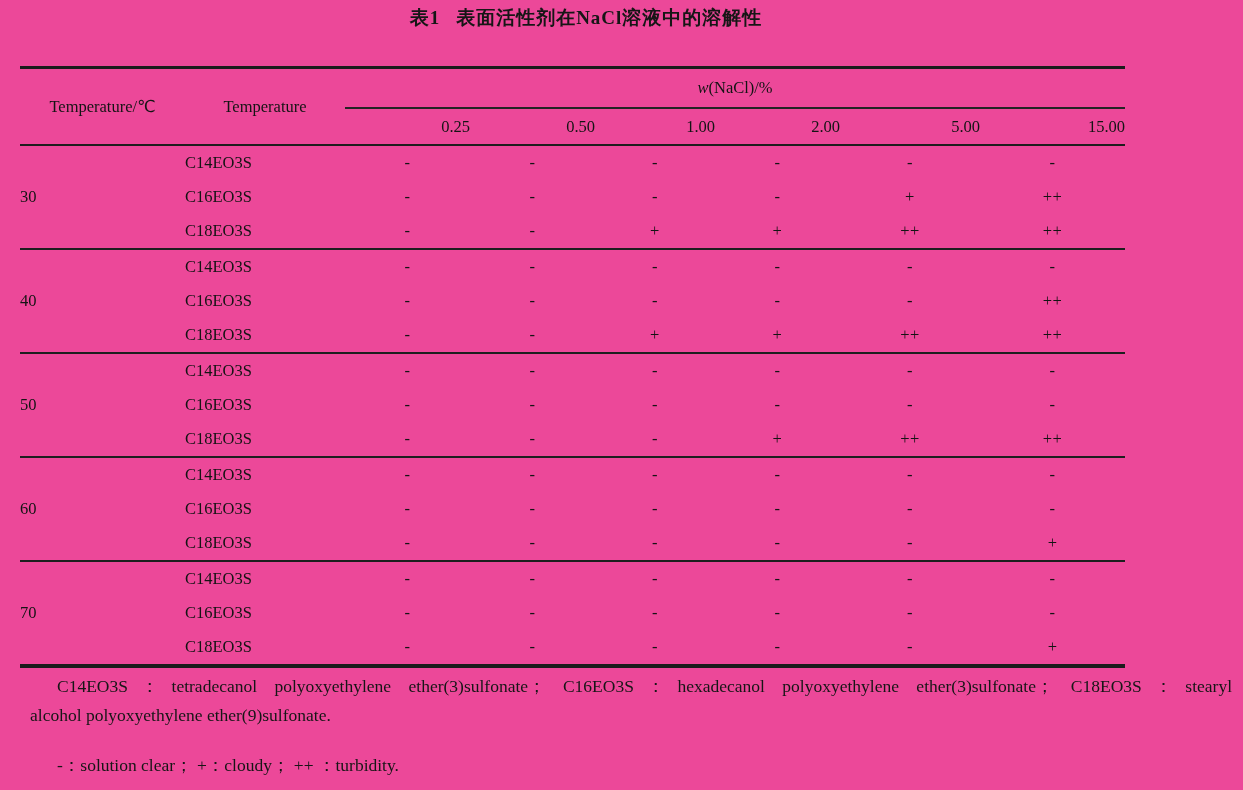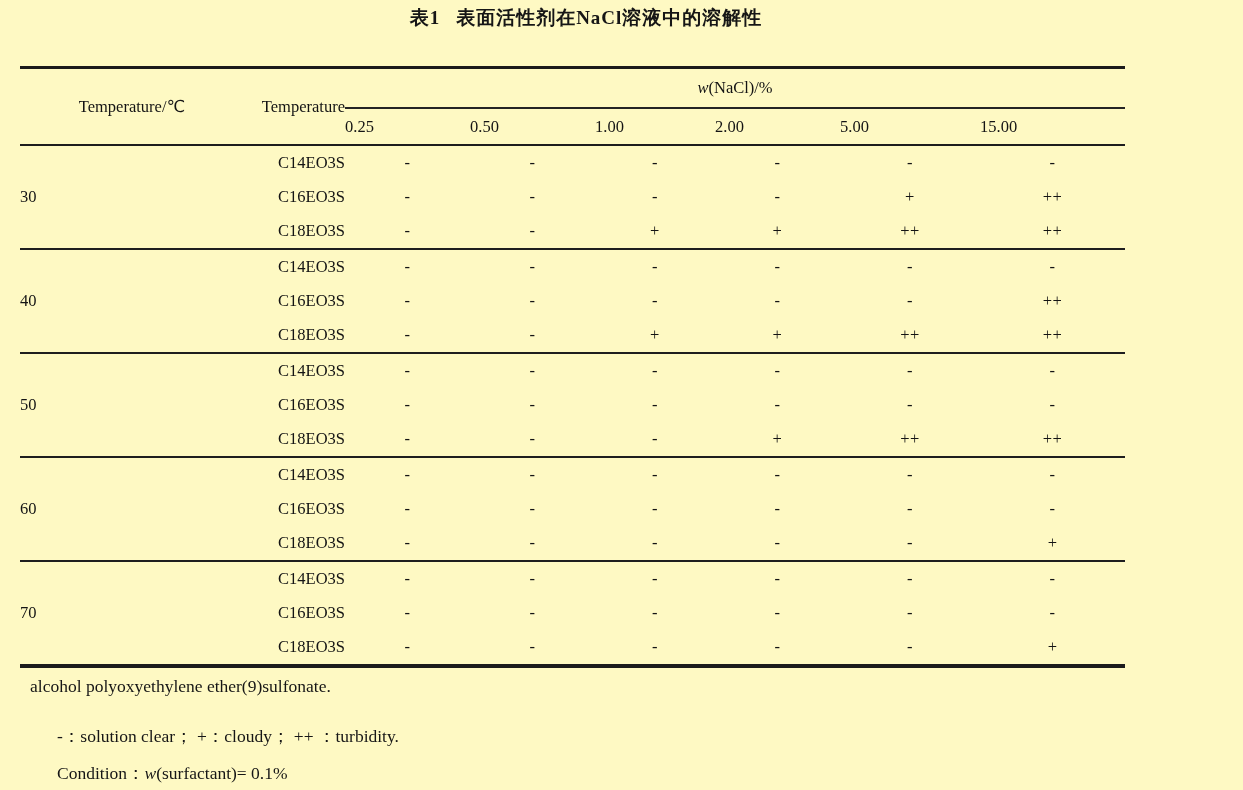--- a/index.html
+++ b/index.html
@@ -3,21 +3,21 @@
 <meta charset="utf-8">
 <style>
   html, body { margin: 0; padding: 0; }
   body { background: #ffffff; }
 
   .page {
     position: relative;
     width: 1243px;
     height: 790px;
     overflow: hidden;
-    background: #fef9c3;
+    background: #ec4899;
     color: #161616;
     font-family: "Liberation Serif", "DejaVu Sans", serif;
   }
 
   .title-zh {
     position: absolute;
     top: 5px;
     left: 586px;
     transform: translateX(-50%);
     white-space: nowrap;
@@ -44,32 +44,32 @@
     width: 1105px;
     border-collapse: collapse;
     table-layout: fixed;
     border-top: 3px solid #1b1b1b;
     border-bottom: 4px solid #1b1b1b;
     font-size: 16.5px;
     color: #141414;
   }
   thead { border-bottom: 2px solid #1d1d1d; }
   thead th { font-weight: 400; padding: 0; }
-  th.rowhead { vertical-align: middle; text-align: right; }
+  th.rowhead { vertical-align: middle; text-align: center; }
   th.nacl {
     height: 38px;
     border-bottom: 2px solid #242424;
   }
   th.nacl .ital, .cond .ital { font-style: italic; }
-  tr.levels th { height: 35px; text-align: left; }
+  tr.levels th { height: 35px; text-align: right; }
 
   tbody { border-top: 2px solid #1e1e1e; }
   tbody td { height: 34px; padding: 0; }
   td.temp { text-align: left; vertical-align: middle; }
-  td.surf { text-align: right; }
+  td.surf { text-align: left; }
   td.val  { text-align: center; letter-spacing: 0.5px; }
 
   .footnotes {
     position: absolute;
     left: 30px;
     top: 672px;
     width: 1202px;
     font-size: 17.5px;
     color: #161616;
     line-height: 29px;
@@ -268,18 +268,19 @@
         <td class="val">-</td>
         <td class="val">-</td>
         <td class="val">-</td>
         <td class="val">-</td>
         <td class="val">+</td>
       </tr>
     </tbody>
   </table>
 
   <div class="footnotes">
+    <div class="def1">C14EO3S：tetradecanol polyoxyethylene ether(3)sulfonate； C16EO3S：hexadecanol polyoxyethylene ether(3)sulfonate； C18EO3S：stearyl</div>
     <div class="def2">alcohol polyoxyethylene ether(9)sulfonate.</div>
     <div class="legend">-：solution clear； +：cloudy； ++ ：turbidity.</div>
     <div class="cond"><span>Condition：</span><span class="ital">w</span><span>(surfactant)= 0.1%</span></div>
   </div>
 
 </div>
 
 </body></html>

